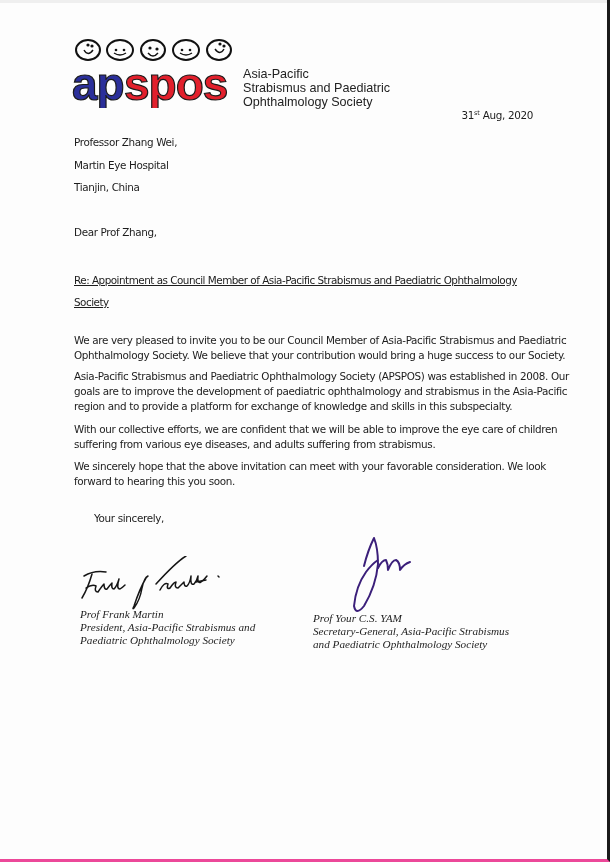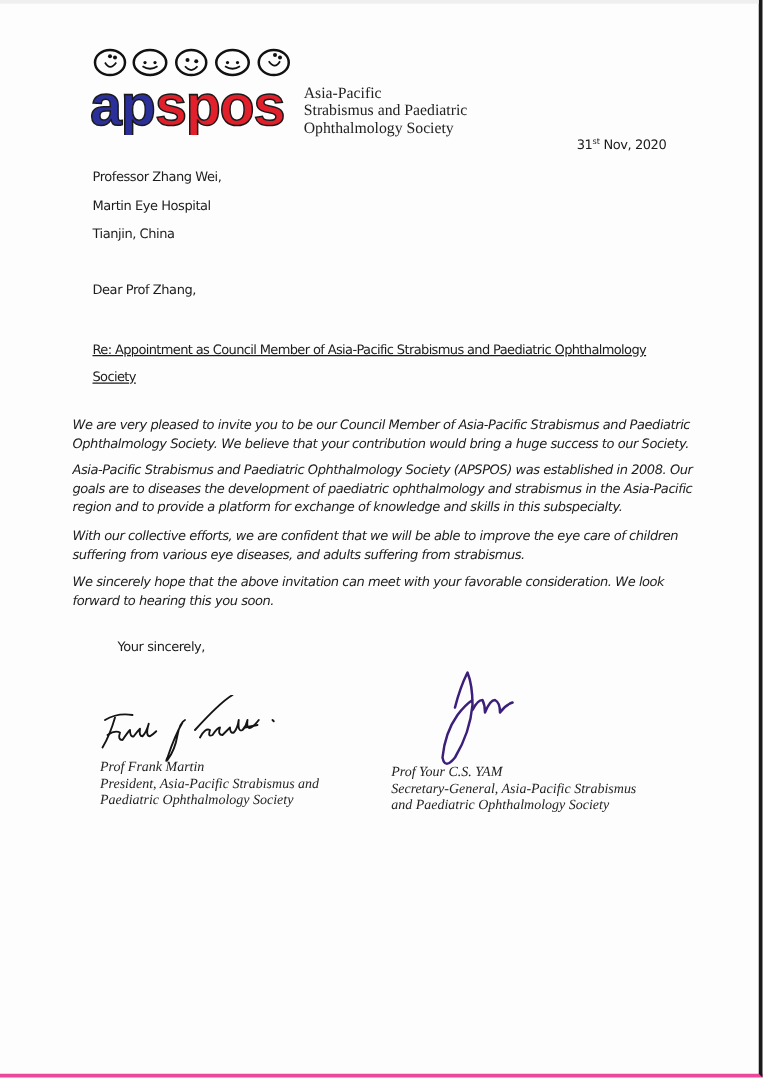--- a/index.html
+++ b/index.html
@@ -49,21 +49,21 @@
       position: absolute;
       left: 0;
       top: 22px;
       width: 165px;
       height: 48px;
     }
     .society-name {
       position: absolute;
       left: 171px;
       top: 29px;
-      font-family: Liberation Serif, serif;
+      font-family: Liberation Sans, sans-serif;
       font-size: 12.6px;
       line-height: 14px;
       color: #222;
     }
     .society-name div { white-space: nowrap; }
 
     
     .txt {
       font-family: "DejaVu Sans", sans-serif;
       font-size: 10.4px;
@@ -88,26 +88,25 @@
       left: 74px;
       top: 269px;
       width: 460px;
       font-weight: normal;
       text-decoration: underline;
       line-height: 22px;
       letter-spacing: -0.5px;
     }
     .para {
       position: absolute;
-      left: 58px;
+      left: 74px;
       width: 464px;
       line-height: 15px;
       text-align: justify;
       text-align-last: left;
-      font-style: italic;
     }
     .para span.line { display: block; white-space: nowrap; }
     .closing { position: absolute; left: 74px; top: 512px; white-space: nowrap; margin-left: 20px; }
 
     
     .sig-block {
       position: absolute;
       font-family: "Liberation Serif", serif;
       font-style: italic;
       font-size: 11.2px;
@@ -159,37 +158,37 @@
       <text x="0" y="40" font-family="Liberation Sans, sans-serif" font-weight="bold" font-size="46" letter-spacing="-1" fill="#2b2f9a" stroke="#1a1a1a" stroke-width="1.2">ap</text>
       <text x="52" y="40" font-family="Liberation Sans, sans-serif" font-weight="bold" font-size="46" letter-spacing="-1" fill="#e2202c" stroke="#1a1a1a" stroke-width="1.2">spos</text>
     </svg>
     <div class="society-name">
       <div>Asia-Pacific</div>
       <div>Strabismus and Paediatric</div>
       <div>Ophthalmology Society</div>
     </div>
   </div>
 
-  <div class="txt date"><span>31</span><sup>st</sup><span> Nov, 2020</span></div>
+  <div class="txt date"><span>31</span><sup>st</sup><span> Aug, 2020</span></div>
 
   <div class="txt addr" style="top:136px">Professor Zhang Wei,</div>
   <div class="txt addr" style="top:159px">Martin Eye Hospital</div>
   <div class="txt addr" style="top:181px">Tianjin, China</div>
 
   <div class="txt salutation">Dear Prof Zhang,</div>
 
   <div class="txt subject">Re: Appointment as Council Member of Asia-Pacific Strabismus and Paediatric Ophthalmology Society</div>
 
   <div class="txt para" style="top:333px">
     <span class="line">We are very pleased to invite you to be our Council Member of Asia-Pacific Strabismus and Paediatric</span>
     <span class="line">Ophthalmology Society. We believe that your contribution would bring a huge success to our Society.</span>
   </div>
   <div class="txt para" style="top:369px">
     <span class="line">Asia-Pacific Strabismus and Paediatric Ophthalmology Society (APSPOS) was established in 2008.  Our</span>
-    <span class="line">goals are to diseases the development of paediatric ophthalmology and strabismus in the Asia-Pacific</span>
+    <span class="line">goals are to improve the development of paediatric ophthalmology and strabismus in the Asia-Pacific</span>
     <span class="line">region and to provide a platform for exchange of knowledge and skills in this subspecialty.</span>
   </div>
   <div class="txt para" style="top:422px">
     <span class="line">With our collective efforts, we are confident that we will be able to improve the eye care of children</span>
     <span class="line">suffering from various eye diseases, and adults suffering from strabismus.</span>
   </div>
   <div class="txt para" style="top:459px">
     <span class="line">We sincerely hope that the above invitation can meet with your favorable consideration. We look</span>
     <span class="line">forward to hearing this you soon.</span>
   </div>

